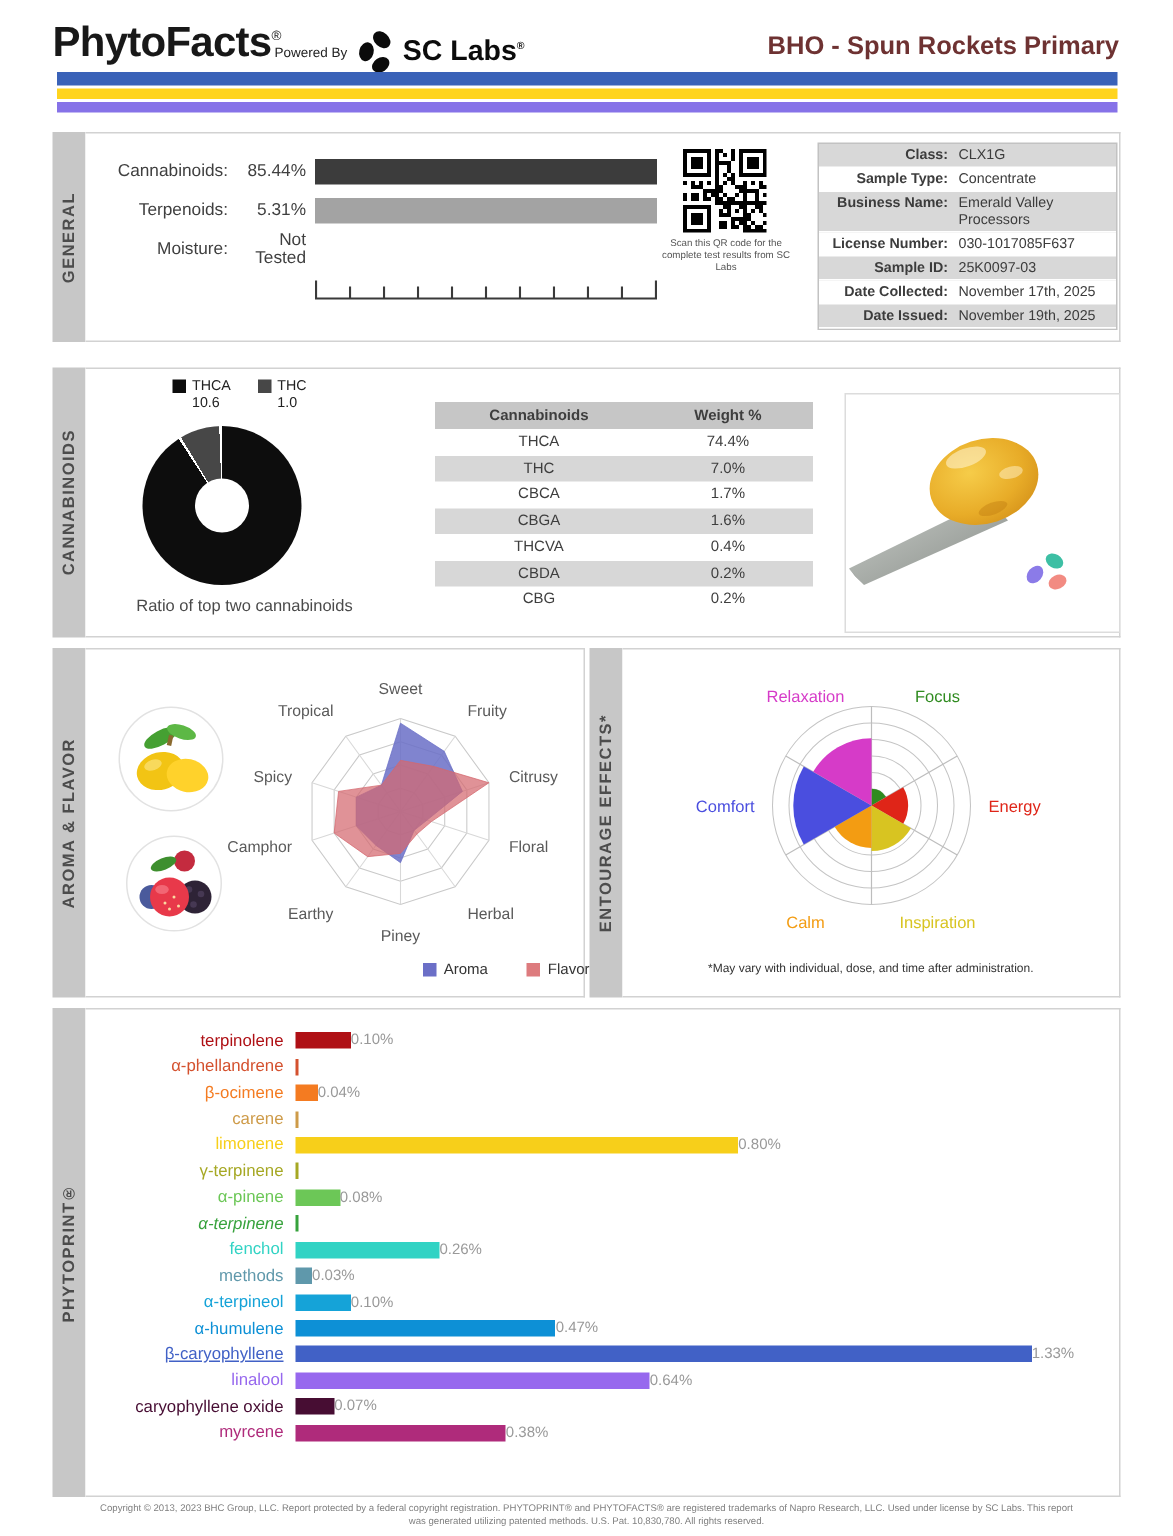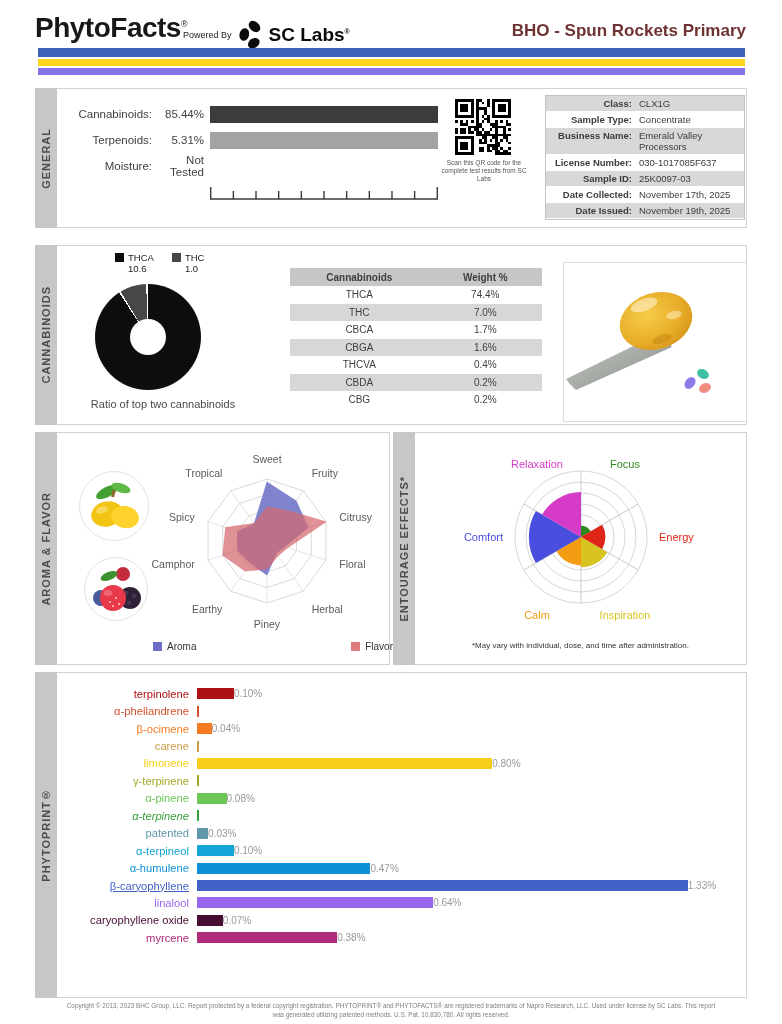--- a/index.html
+++ b/index.html
@@ -50,21 +50,21 @@
   .ctable{left:233px;top:22px;width:252px;font-size:10px}
   .ctable .chead{display:flex;background:#C6C6C6;font-weight:700;color:#3E3E3E;height:18px;align-items:center}
   .ctable .crow{display:flex;height:17.5px;align-items:center;color:#3E3E3E}
   .ctable .crow:nth-child(odd){background:#D7D7D7}
   .cc1{width:55%;text-align:center}
   .cc2{width:45%;text-align:center}
   .photo{left:506px;top:16px;width:182px;height:158px;border:1px solid #DCDCDC;background:#fff}
 
   
   .fr-circle{border:1px solid #E2E2E2;border-radius:50%;background:#fff;overflow:hidden}
-  .af-legend{left:96px;top:208px;width:240px;display:flex;justify-content:space-between;gap:26px;font-size:10px;color:#333}
+  .af-legend{left:96px;top:208px;width:240px;display:flex;justify-content:flex-end;gap:26px;font-size:10px;color:#333}
   .af-legend .li{display:flex;align-items:center;gap:5px}
   .af-legend .sq{width:9px;height:9px}
   .ent-note{left:0;top:208px;width:100%;text-align:center;font-size:8px;color:#333}
 
   
   .pp-rows{left:10px;top:12px;right:8px}
   .pp-row{display:flex;align-items:center;height:17.45px}
   .pp-lab{width:122px;text-align:right;padding-right:8px;font-size:11.2px;flex:none}
   .pp-bar{height:11px;flex:none}
   .pp-val{font-size:10px;color:#999;margin-left:0}
@@ -532,21 +532,26 @@
         <div class="pp-row">
           <div class="pp-lab" style="color: rgb(108, 199, 87);">α-pinene</div>
           <div class="pp-bar" style="width: 29.52px; background: rgb(108, 199, 87);"></div>
           <div class="pp-val">0.08%</div>
         </div>
         <div class="pp-row">
           <div class="pp-lab" style="color: rgb(55, 162, 60); font-style: italic;">α-terpinene</div>
           <div class="pp-bar" style="width: 2px; background: rgb(55, 162, 60);"></div>
         </div>
         <div class="pp-row">
-          <div class="pp-lab" style="color: rgb(95, 152, 171);">patented</div>
+          <div class="pp-lab" style="color: rgb(49, 211, 196);">fenchol</div>
+          <div class="pp-bar" style="width: 95.94px; background: rgb(49, 211, 196);"></div>
+          <div class="pp-val">0.26%</div>
+        </div>
+        <div class="pp-row">
+          <div class="pp-lab" style="color: rgb(95, 152, 171);">methods</div>
           <div class="pp-bar" style="width: 11.07px; background: rgb(95, 152, 171);"></div>
           <div class="pp-val">0.03%</div>
         </div>
         <div class="pp-row">
           <div class="pp-lab" style="color: rgb(21, 163, 216);">α-terpineol</div>
           <div class="pp-bar" style="width: 36.9px; background: rgb(21, 163, 216);"></div>
           <div class="pp-val">0.10%</div>
         </div>
         <div class="pp-row">
           <div class="pp-lab" style="color: rgb(13, 144, 214);">α-humulene</div>

